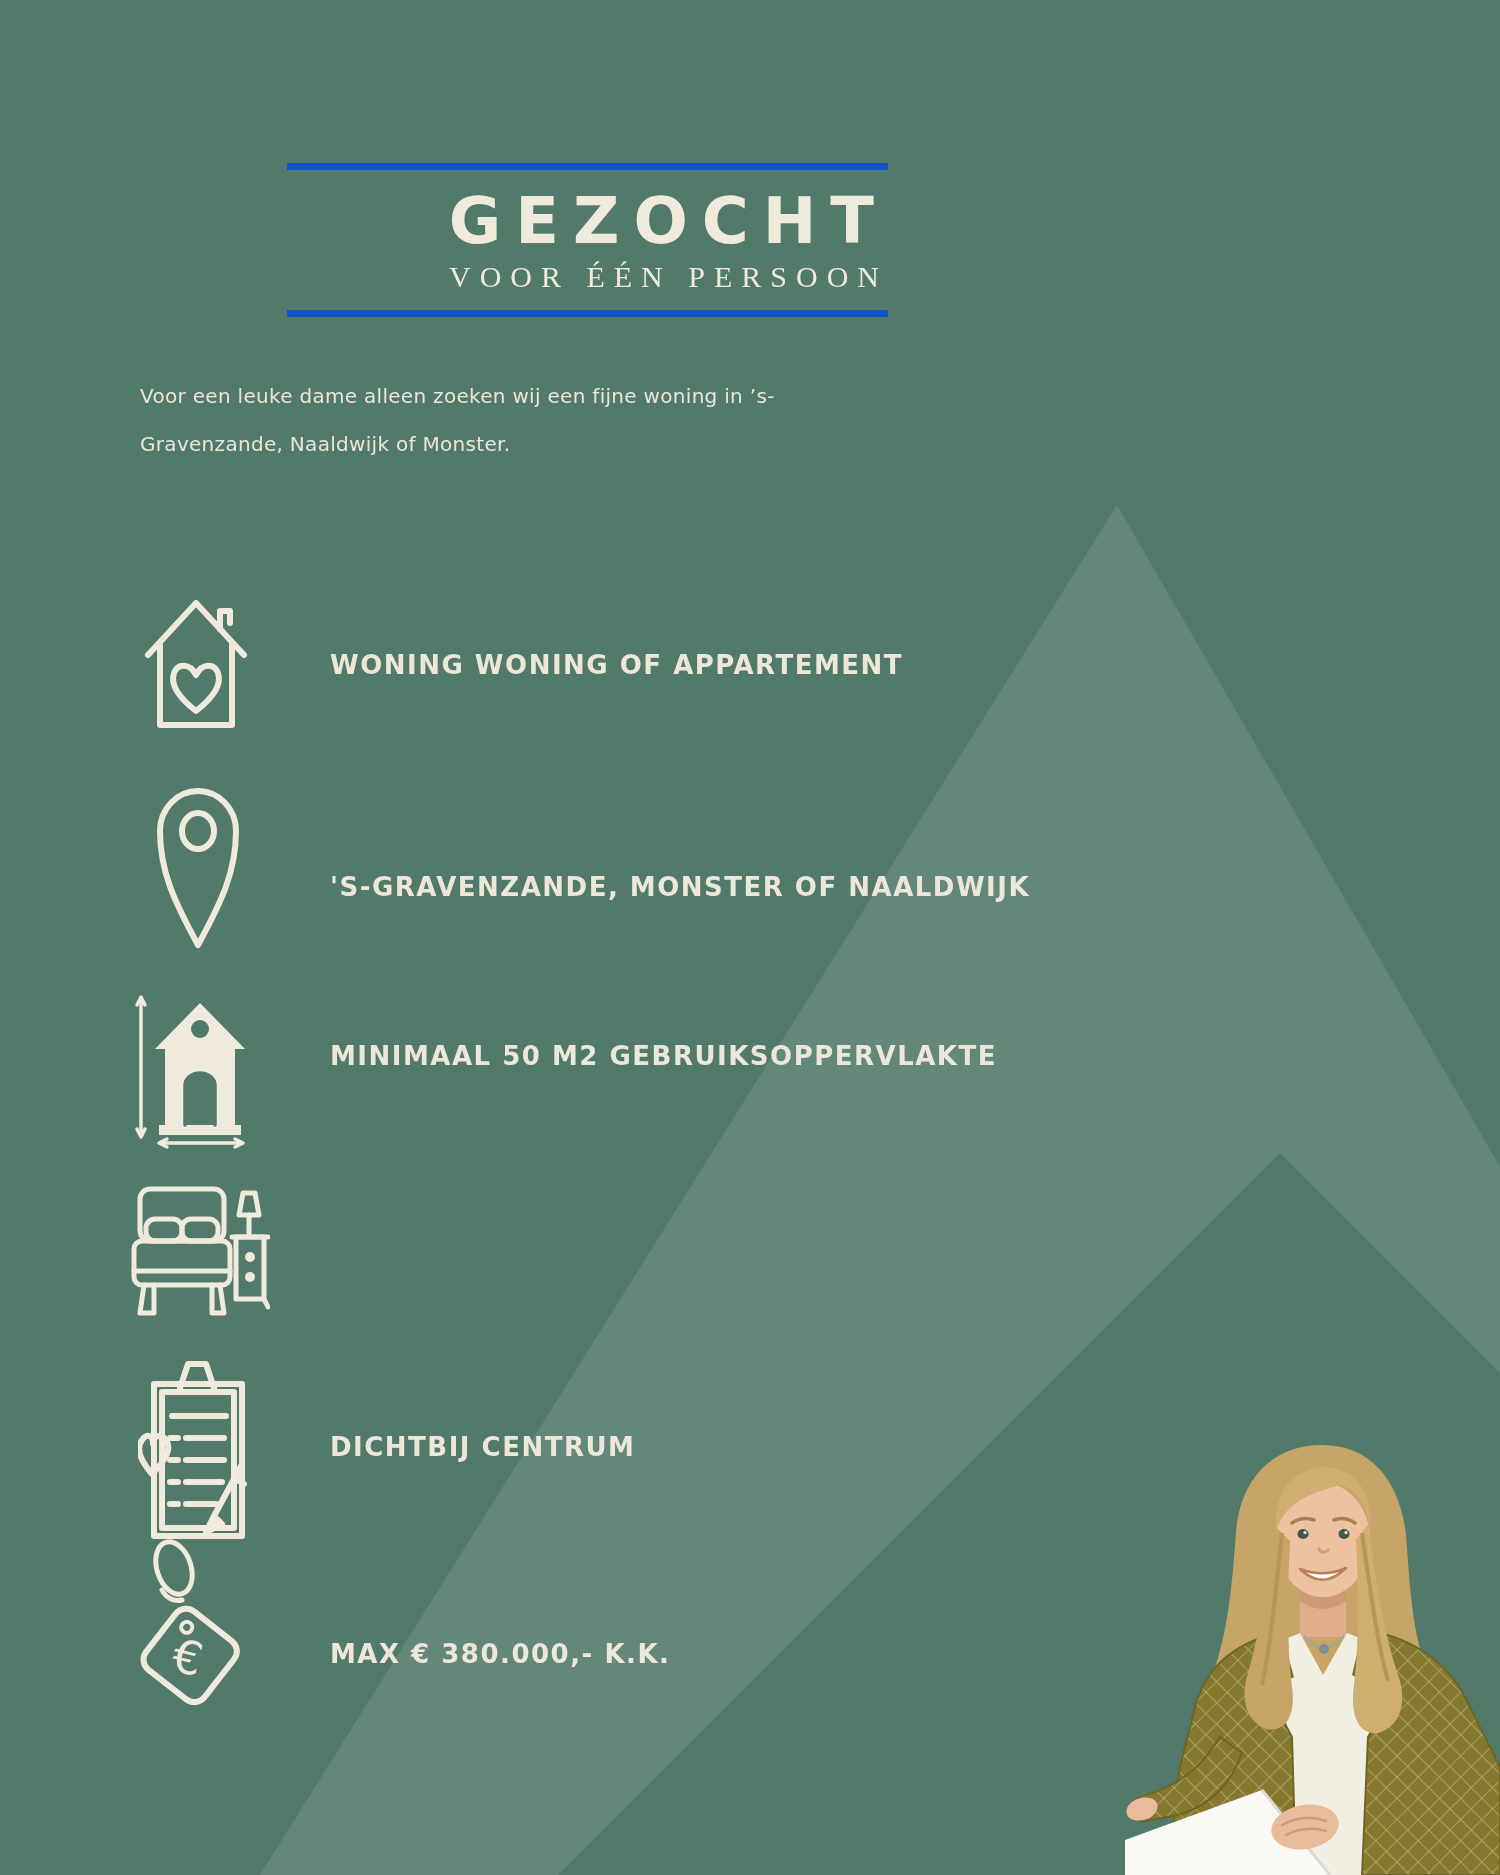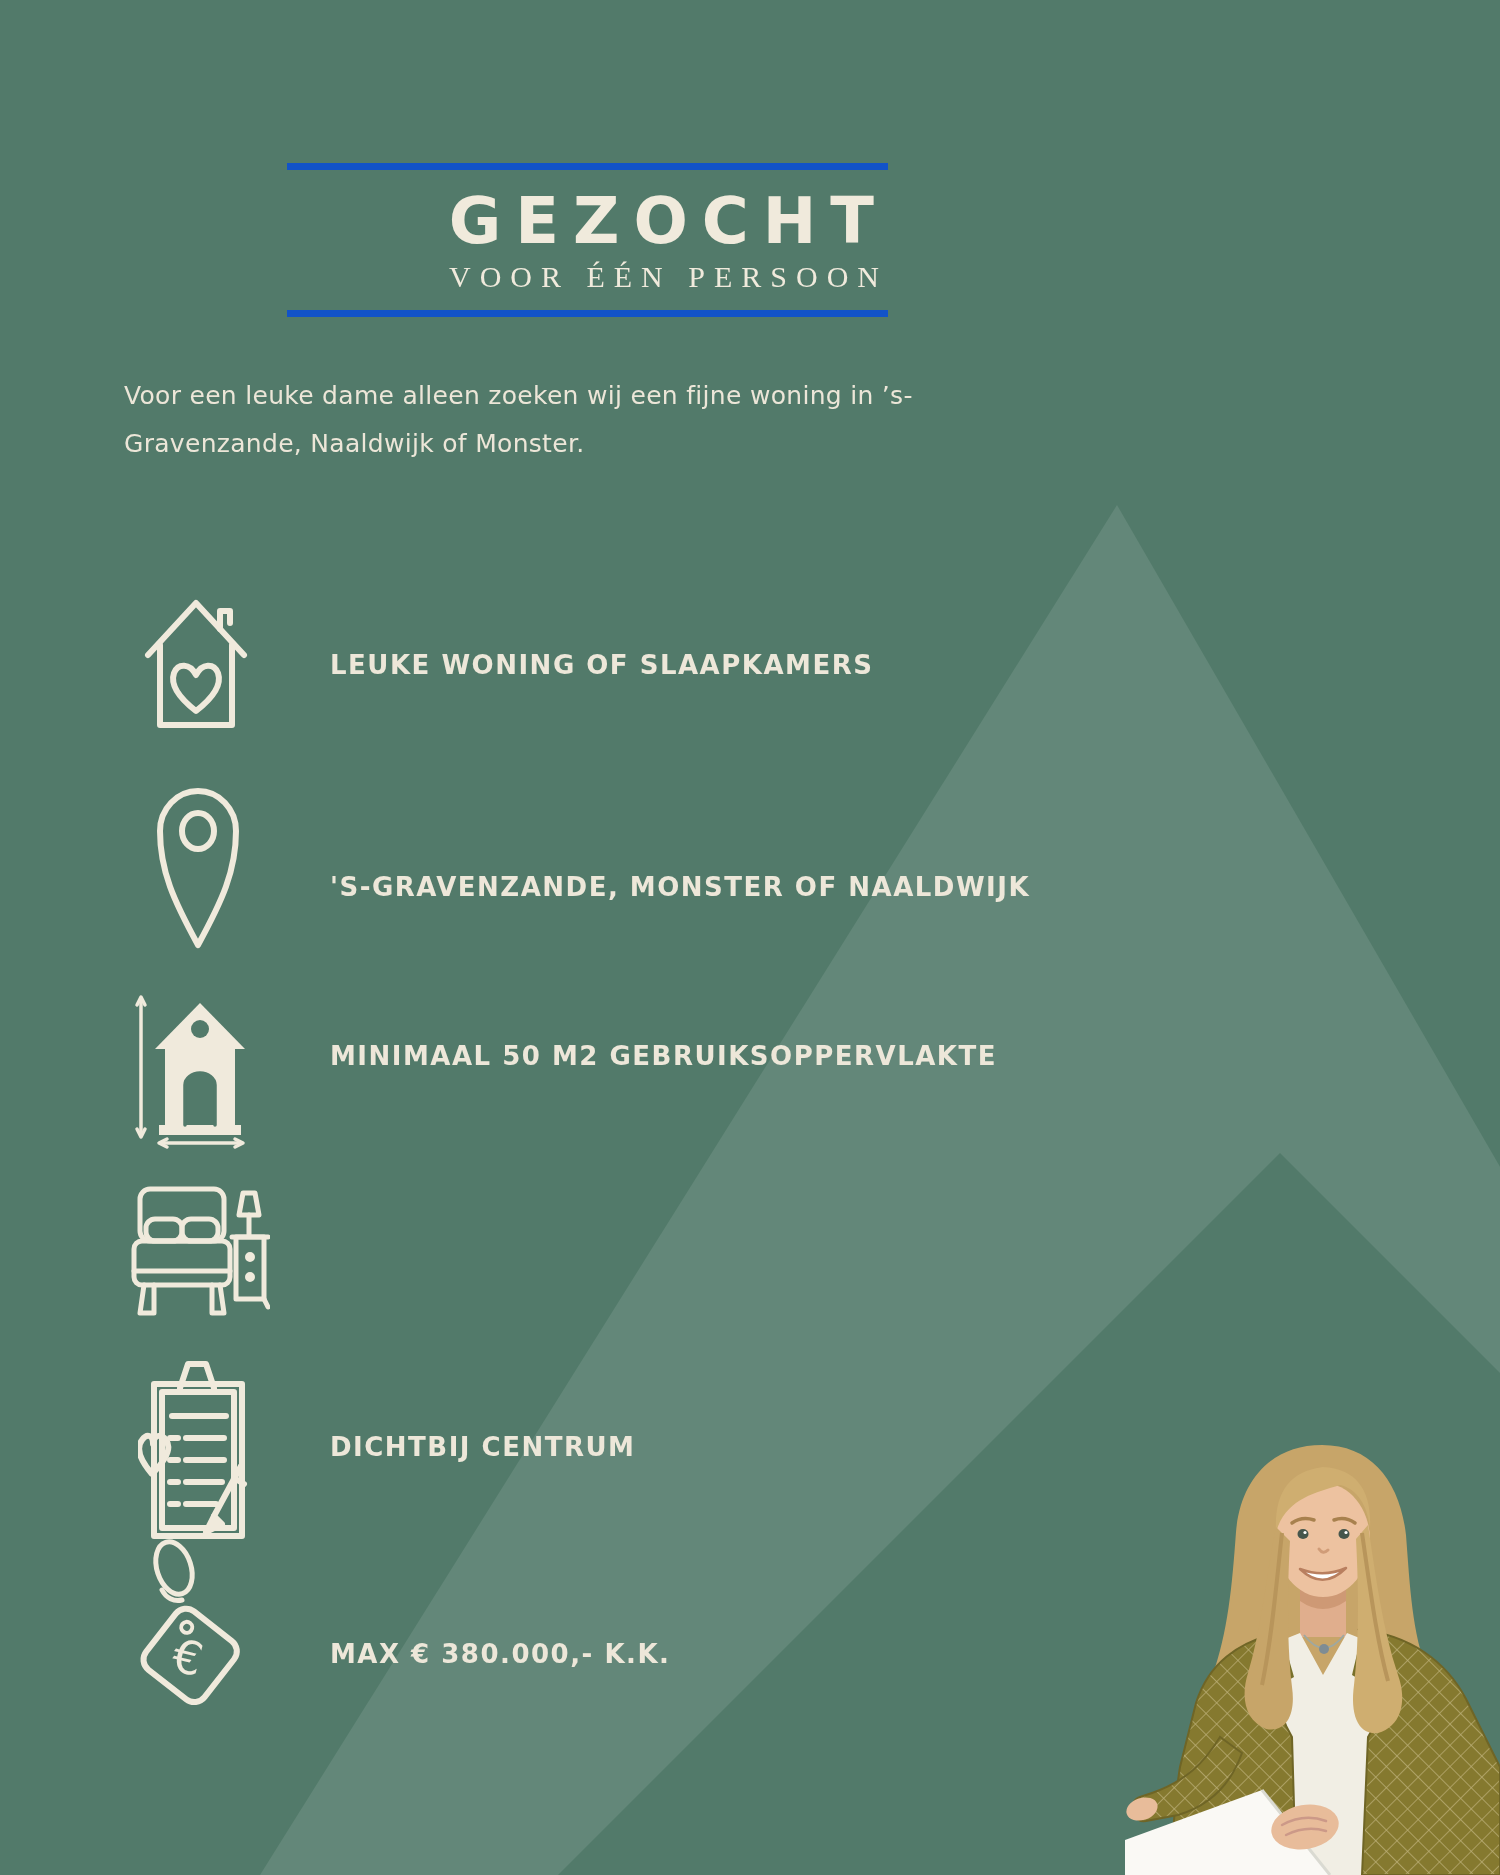--- a/index.html
+++ b/index.html
@@ -23,22 +23,22 @@
     position:absolute;left:287px;top:184px;width:601px;text-align:right;
     color:var(--cream);font-size:64px;font-weight:bold;letter-spacing:14px;
     text-indent:14px;
   }
   #subtitle{
     position:absolute;left:287px;top:260px;width:601px;text-align:right;
     color:var(--cream);font-family:"Liberation Serif","DejaVu Serif",serif;
     font-size:30px;letter-spacing:9px;text-indent:9px;
   }
   #intro{
-    position:absolute;left:124px;top:372px;width:900px;
-    color:#ECE6D8;font-size:25px;line-height:48px;letter-spacing:.3px;
+    position:absolute;left:140px;top:372px;width:900px;
+    color:#ECE6D8;font-size:20px;line-height:48px;letter-spacing:.3px;
   }
   .req-label{
     position:absolute;left:330px;color:#EDE7D9;font-weight:bold;
     font-size:26px;letter-spacing:1.5px;white-space:nowrap;
   }
   .req-icon{position:absolute;}
   .req-icon svg{display:block;width:100%;height:100%;}
   #photo-group{position:absolute;left:1100px;top:1437px;width:400px;height:438px;}
   #photo-group svg{display:block;width:100%;height:100%;}
 </style>
@@ -61,21 +61,21 @@
   </div>
 
   <div class="req-icon" style="left:140px;top:593px;width:112px;height:142px;">
     <svg viewBox="0 0 112 142" fill="none" stroke="#F0EADC" stroke-width="6" stroke-linecap="round" stroke-linejoin="round">
       <path d="M80,36 V18 H90 V30"></path>
       <path d="M8,62 L56,10 L104,62"></path>
       <path d="M20,52 V132 H92 V52"></path>
       <path d="M56,118 C38,104 30,92 34,80 C38,70 50,70 56,82 C62,70 74,70 78,80 C82,92 74,104 56,118 Z"></path>
     </svg>
   </div>
-  <div class="req-label" style="top:650px;">LEUKE WONING OF SLAAPKAMERS</div>
+  <div class="req-label" style="top:650px;">WONING WONING OF APPARTEMENT</div>
 
   <div class="req-icon" style="left:152px;top:783px;width:92px;height:172px;">
     <svg viewBox="0 0 92 172" fill="none" stroke="#F0EADC" stroke-width="6" stroke-linecap="round" stroke-linejoin="round">
       <path d="M46,162 C22,118 8,88 8,48 C8,26 25,8 46,8 C67,8 84,26 84,48 C84,88 70,118 46,162 Z"></path>
       <ellipse cx="46" cy="48" rx="16" ry="18"></ellipse>
     </svg>
   </div>
   <div class="req-label" style="top:1041px;">MINIMAAL 50 M2 GEBRUIKSOPPERVLAKTE</div>
 
   <div class="req-icon" style="left:133px;top:985px;width:122px;height:168px;">

